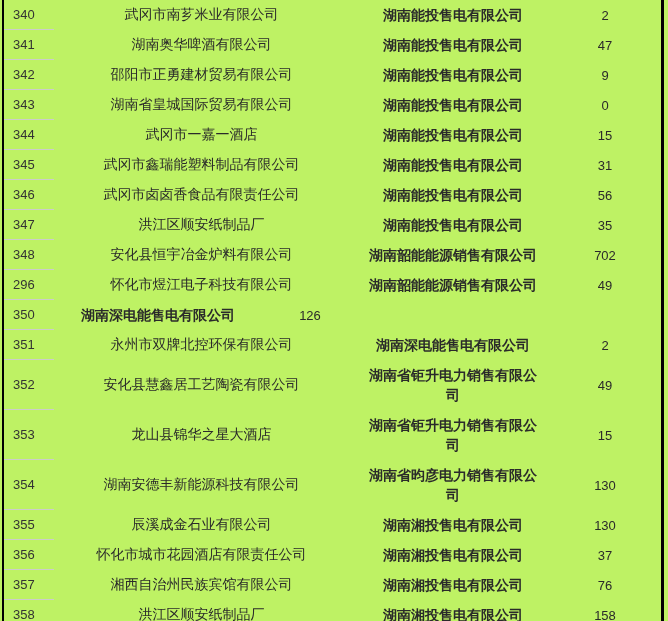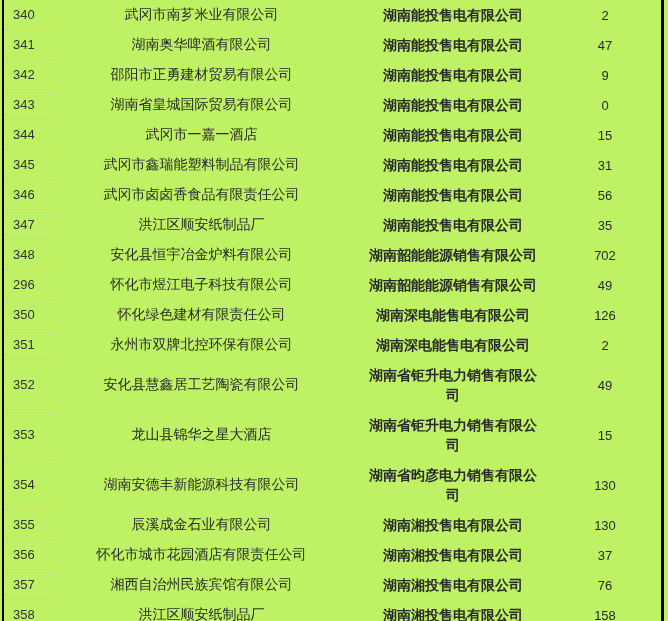--- a/index.html
+++ b/index.html
@@ -146,21 +146,20 @@
 
       <div class="row">
         <div class="cell num">296</div>
         <div class="cell company">怀化市煜江电子科技有限公司</div>
         <div class="cell seller">湖南韶能能源销售有限公司</div>
         <div class="cell value">49</div>
       </div>
 
       <div class="row">
         <div class="cell num">350</div>
-        <div class="cell company">怀化绿色建材有限责任公司</div>
         <div class="cell seller">湖南深电能售电有限公司</div>
         <div class="cell value">126</div>
       </div>
 
       <div class="row">
         <div class="cell num">351</div>
         <div class="cell company">永州市双牌北控环保有限公司</div>
         <div class="cell seller">湖南深电能售电有限公司</div>
         <div class="cell value">2</div>
       </div>

